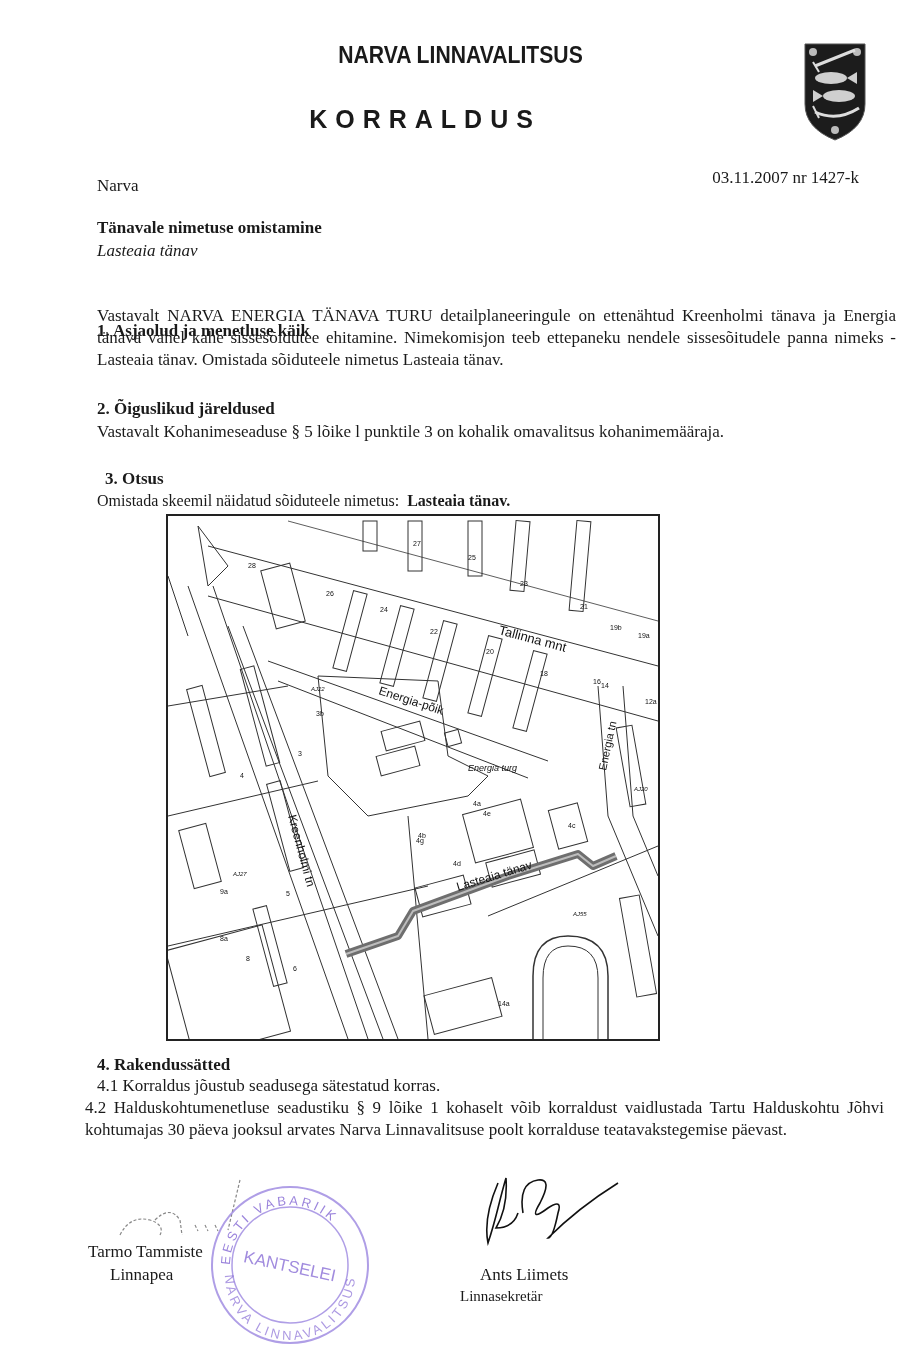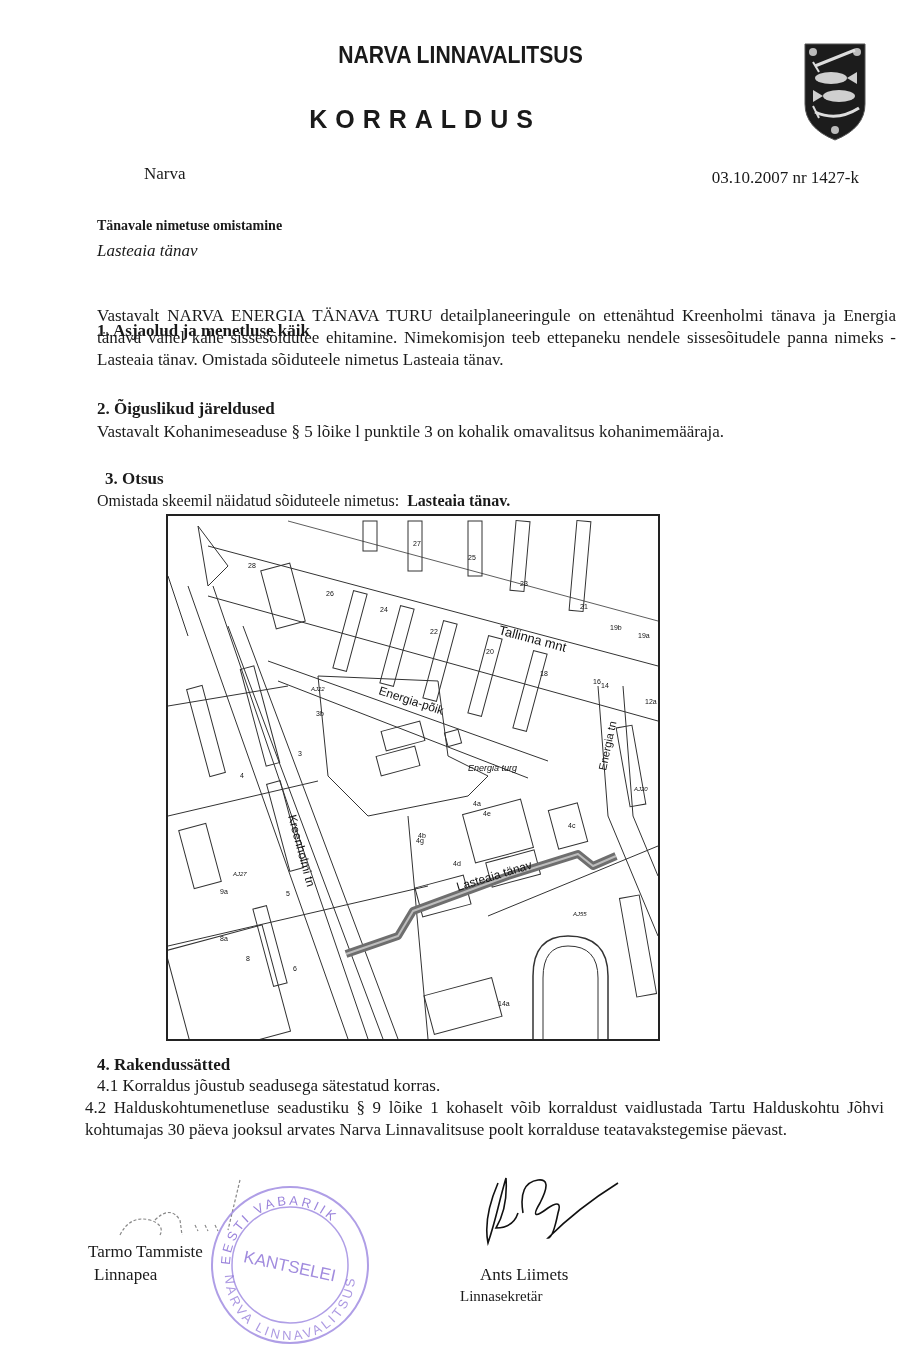--- a/index.html
+++ b/index.html
@@ -1,40 +1,40 @@
 <!DOCTYPE html>
 <html><head>
 <meta charset="utf-8">
 <style>
   html, body { margin: 0; padding: 0; background: #ffffff; }
   body { width: 921px; height: 1366px; position: relative; overflow: hidden; font-family: "Liberation Serif", serif; color: #1a1a1a; }
   .abs { position: absolute; }
   .org { left: 0; width: 921px; top: 42px; text-align: center; font-family: "Liberation Sans", sans-serif; font-weight: bold; font-size: 23px; letter-spacing: 0px; transform: scaleX(0.92); }
   .doctype { left: 0; width: 836px; top: 105px; text-align: center; font-family: "Liberation Sans", sans-serif; font-weight: bold; font-size: 25px; letter-spacing: 8px; padding-left: 14px; box-sizing: border-box; }
   .crest { left: 803px; top: 42px; width: 64px; height: 100px; }
-  .place { left: 97px; top: 164px; font-size: 17px; margin-left: 47px; }
+  .place { left: 97px; top: 176px; font-size: 17px; }
   .datenr { right: 62px; top: 168px; font-size: 17px; }
-  .subject { left: 97px; top: 218px; font-size: 14px; font-weight: bold; }
+  .subject { left: 97px; top: 218px; font-size: 17px; font-weight: bold; }
   .subject-sub { left: 97px; top: 241px; font-size: 17px; font-style: italic; }
   .h { font-weight: bold; font-size: 17px; }
   .p { font-size: 17px; line-height: 22px; }
   .justify { text-align: justify; text-align-last: left; }
   .s1h { left: 97px; top: 285px; margin-top: 36px; }
   .s1p { left: 97px; top: 305px; width: 799px; }
   .s2h { left: 97px; top: 399px; }
   .s2p { left: 97px; top: 421px; }
   .s3h { left: 105px; top: 469px; }
   .s3p { left: 97px; top: 490px; font-size: 16px; }
   .s3p b { font-weight: bold; }
   .map { left: 166px; top: 514px; width: 494px; height: 527px; border: 2px solid #222; box-sizing: border-box; overflow: hidden; background: #fff; }
   .s4h { left: 97px; top: 1055px; }
   .s4a { left: 97px; top: 1075px; }
   .s4b { left: 85px; top: 1097px; width: 799px; }
   .sig-name1 { left: 88px; top: 1242px; font-size: 17px; }
-  .sig-role1 { left: 94px; top: 1265px; font-size: 17px; text-align: right; }
+  .sig-role1 { left: 110px; top: 1265px; font-size: 17px; text-align: right; }
   .sig-name2 { left: 480px; top: 1265px; font-size: 17px; }
   .sig-role2 { left: 460px; top: 1288px; font-size: 15px; }
   .stamp { left: 205px; top: 1180px; width: 170px; height: 170px; }
   .sig1 { left: 110px; top: 1175px; width: 160px; height: 70px; }
   .sig2 { left: 478px; top: 1168px; width: 150px; height: 80px; }
   svg text { font-family: "Liberation Sans", sans-serif; }
 </style>
 </head>
 <body>
 
@@ -50,21 +50,21 @@
   <line x1="10" y1="20" x2="16" y2="30" stroke="#ddd" stroke-width="2"></line>
   <ellipse cx="28" cy="36" rx="16" ry="6" fill="#cfcfcf"></ellipse>
     <path d="M44 36 L54 30 L54 42 Z" fill="#cfcfcf"></path>
   <ellipse cx="36" cy="54" rx="16" ry="6" fill="#cfcfcf"></ellipse>
     <path d="M20 54 L10 48 L10 60 Z" fill="#cfcfcf"></path>
   <path d="M12 70 Q34 80 56 66" stroke="#ddd" stroke-width="3" fill="none"></path>
   <line x1="10" y1="64" x2="16" y2="76" stroke="#ddd" stroke-width="2"></line>
 </svg>
 
 <div class="abs place">Narva</div>
-<div class="abs datenr">03.10.2007 nr 1427-k</div>
+<div class="abs datenr">03.11.2007 nr 1427-k</div>
 
 <div class="abs subject">Tänavale nimetuse omistamine</div>
 <div class="abs subject-sub">Lasteaia tänav</div>
 
 <div class="abs h s1h">1.  Asjaolud ja menetluse käik</div>
 <div class="abs p justify s1p">Vastavalt NARVA ENERGIA TÄNAVA TURU detailplaneeringule on ettenähtud Kreenholmi tänava ja Energia tänava vahel kahe sissesõidutee ehitamine. Nimekomisjon teeb ettepaneku nendele sissesõitudele panna nimeks - Lasteaia tänav. Omistada sõiduteele nimetus Lasteaia tänav.</div>
 
 <div class="abs h s2h">2. Õiguslikud järeldused</div>
 <div class="abs p s2p">Vastavalt Kohanimeseaduse § 5 lõike l punktile 3  on kohalik omavalitsus kohanimemääraja.</div>
 

